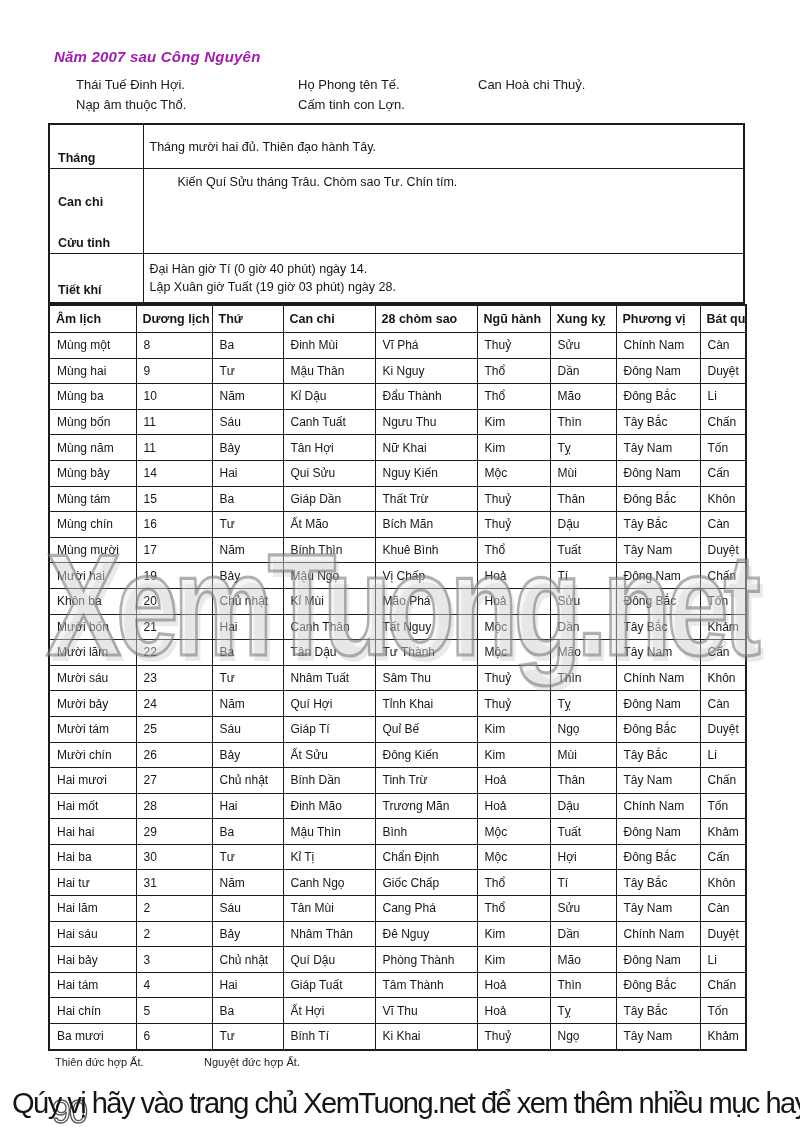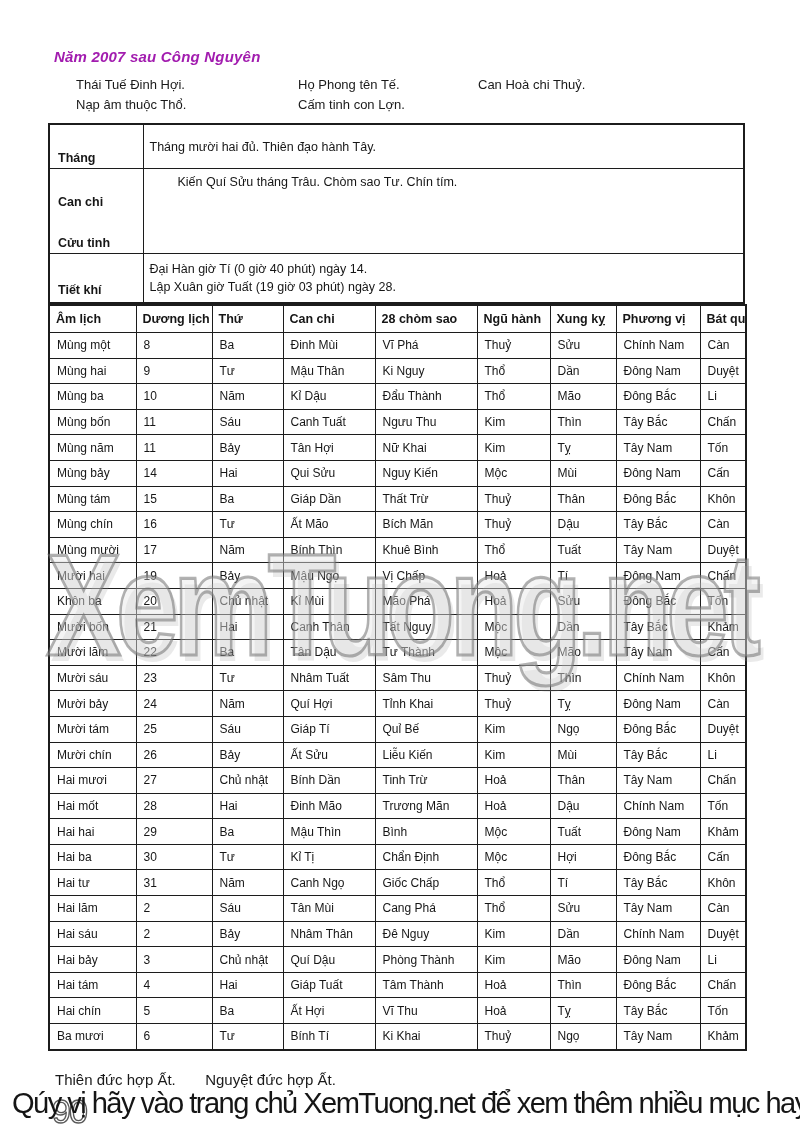--- a/index.html
+++ b/index.html
@@ -28,21 +28,21 @@
   .info-value div{line-height:18px;}
   .info-row-0 td{height:26px;}
   .info-row-1 td{height:44px;}
   .info-row-1 .info-value{vertical-align:top;padding-top:4px;padding-left:34px;}
   .info-row-2 td{height:46px;}
 
   .cal-table{border:2px solid #1c1c1c;}
   .cal-table th{font-weight:bold;font-size:12.5px;height:24px;}
   .cal-table td{height:22.6px;padding-left:7px;}
 
-  .footnotes{margin-top:20px;margin-left:7px;font-size:15px;}
+  .footnotes{margin-top:5px;margin-left:7px;font-size:11px;}
   .footnotes .fn-a{display:inline-block;width:146px;}
 
   .watermark{
     position:absolute;left:46px;top:506px;width:710px;height:200px;
     display:flex;align-items:center;justify-content:center;
     font-size:112px;font-weight:bold;letter-spacing:-5px;line-height:1;
     color:rgba(225,225,225,0.38);
     -webkit-text-stroke:2.5px rgba(115,115,115,0.55);
     text-shadow:4px 4px 0 rgba(160,160,160,0.22);
     transform:scaleY(1.3);
@@ -309,21 +309,21 @@
           <td>Kim</td>
           <td>Ngọ</td>
           <td>Đông Bắc</td>
           <td>Duyệt</td>
         </tr>
         <tr>
           <td>Mười chín</td>
           <td>26</td>
           <td>Bảy</td>
           <td>Ất Sửu</td>
-          <td>Liễu Kiến</td>
+          <td>Đông Kiến</td>
           <td>Kim</td>
           <td>Mùi</td>
           <td>Tây Bắc</td>
           <td>Li</td>
         </tr>
         <tr>
           <td>Hai mươi</td>
           <td>27</td>
           <td>Chủ nhật</td>
           <td>Bính Dần</td>

